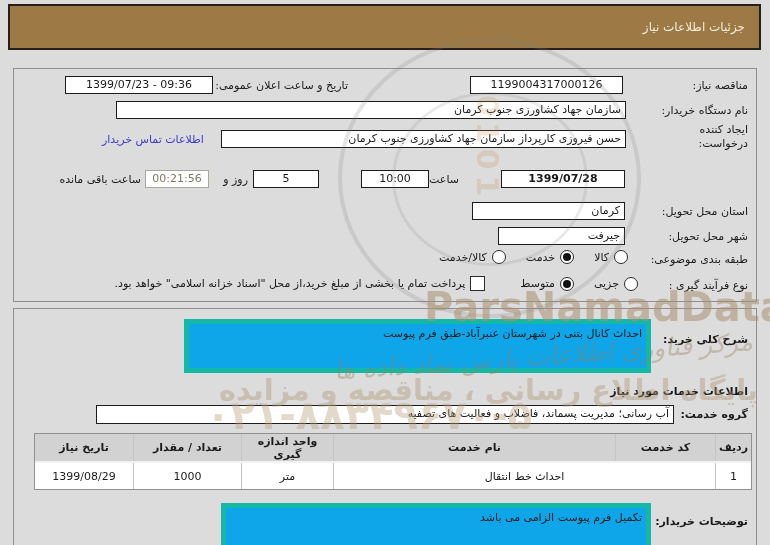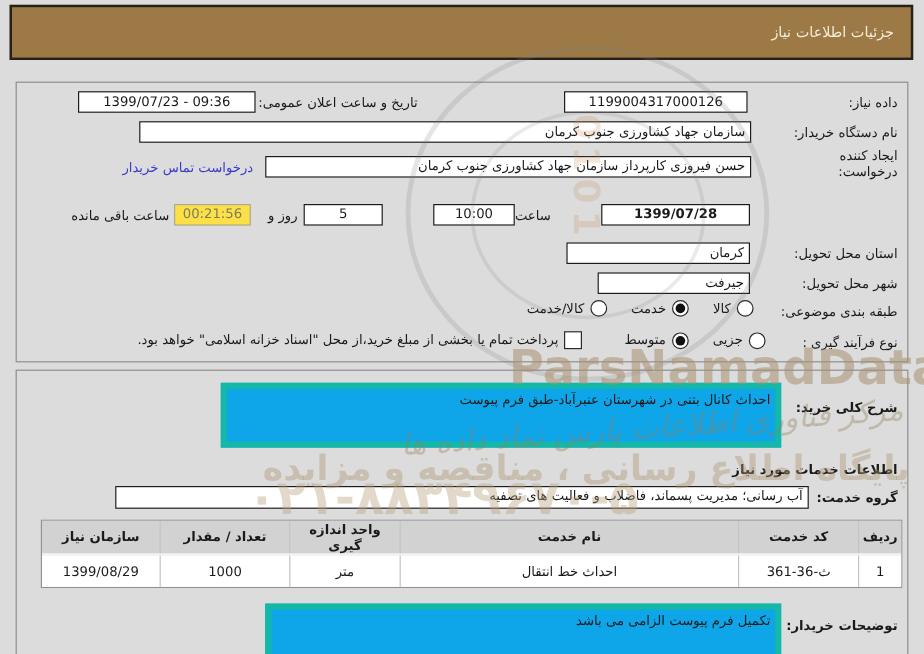--- a/index.html
+++ b/index.html
@@ -32,21 +32,21 @@
     overflow:hidden;white-space:nowrap;
   }
   .inp.center{text-align:center;}
   .num{direction:ltr;unicode-bidi:bidi-override;}
   .bigbox{
     position:absolute;background:#0ea5e9;border:5px solid #14b8a6;box-sizing:border-box;
     padding:2px 4px;line-height:15px;overflow:hidden;
   }
   .link{color:#3b3bcc;cursor:pointer;}
   .yellow{
-    background:#fde047;border:1px solid #a8a89a;color:#7c7c5e;
+    background:#ffffff;border:1px solid #a8a89a;color:#7c7c5e;
     text-align:center;
   }
   
   .optrow{position:absolute;display:flex;align-items:center;gap:5px;white-space:nowrap;}
   .radio{
     display:inline-block;width:12px;height:12px;background:#fff;
     border:1px solid #2a2a2a;border-radius:50%;position:relative;flex:0 0 auto;
   }
   .radio.sel::after{content:"";position:absolute;left:2px;top:2px;right:2px;bottom:2px;background:#111;border-radius:50%;}
   .checkbox{
@@ -84,33 +84,33 @@
 </style>
 </head>
 <body>
 
 <div class="titlebar">
   <span>جزئیات اطلاعات نیاز</span>
 </div>
 
 <div class="panel" id="panel-info">
 
-  <span class="lbl" style="right:8px;top:10px;">داده نیاز:</span>
+  <span class="lbl" style="right:8px;top:10px;">مناقصه نیاز:</span>
   <span class="inp center" style="right:133px;top:7px;width:153px;"><span class="num">1199004317000126</span></span>
   <span class="lbl" style="right:408px;top:10px;">تاریخ و ساعت اعلان عمومی:</span>
   <span class="inp center" style="right:543px;top:7px;width:148px;"><span class="num">1399/07/23 - 09:36</span></span>
 
   <span class="lbl" style="right:8px;top:35px;">نام دستگاه خریدار:</span>
   <span class="inp" style="right:130px;top:32px;width:510px;">سازمان جهاد کشاورزی جنوب کرمان</span>
 
   <span class="lbl" style="right:8px;top:54px;">
     <span>ایجاد کننده</span><br><span>درخواست:</span>
   </span>
   <span class="inp" style="right:130px;top:61px;width:405px;">حسن فیروزی کارپرداز سازمان جهاد کشاورزی جنوب کرمان</span>
-  <span class="lbl link" style="left:88px;top:64px;">درخواست تماس خریدار</span>
+  <span class="lbl link" style="left:88px;top:64px;">اطلاعات تماس خریدار</span>
 
   <span class="inp center" style="right:131px;top:101px;width:124px;font-weight:bold;"><span class="num">1399/07/28</span></span>
   <span class="lbl" style="right:297px;top:104px;">ساعت</span>
   <span class="inp center" style="right:327px;top:101px;width:68px;"><span class="num">10:00</span></span>
   <span class="inp center" style="right:437px;top:101px;width:66px;"><span class="num">5</span></span>
   <span class="lbl" style="right:508px;top:104px;">روز و</span>
   <span class="inp yellow" style="right:547px;top:101px;width:64px;"><span class="num">00:21:56</span></span>
   <span class="lbl" style="right:615px;top:104px;">ساعت باقی مانده</span>
 
   <span class="lbl" style="right:8px;top:136px;">استان محل تحویل:</span>
@@ -157,28 +157,25 @@
   <span class="lbl bold" style="right:8px;top:99px;">گروه خدمت:</span>
   <span class="inp" style="right:82px;top:96px;width:578px;height:19px;">آب رسانی؛ مدیریت پسماند، فاضلاب و فعالیت های تصفیه</span>
 
   <div class="tbl">
     <div class="trow thead">
       <div class="c c-radif">ردیف</div>
       <div class="c c-code">کد خدمت</div>
       <div class="c c-name">نام خدمت</div>
       <div class="c c-unit">واحد اندازه گیری</div>
       <div class="c c-qty">تعداد / مقدار</div>
-      <div class="c c-date">سازمان نیاز</div>
+      <div class="c c-date">تاریخ نیاز</div>
     </div>
     <div class="trow tbody">
       <div class="c c-radif">
           <span class="num">1</span>
-        </div>
-      <div class="c c-code">
-          <span class="num" style="unicode-bidi:normal;">361-36-ث</span>
         </div>
       <div class="c c-name">احداث خط انتقال</div>
       <div class="c c-unit">متر</div>
       <div class="c c-qty">
           <span class="num">1000</span>
         </div>
       <div class="c c-date">
           <span class="num">1399/08/29</span>
         </div>
     </div>

